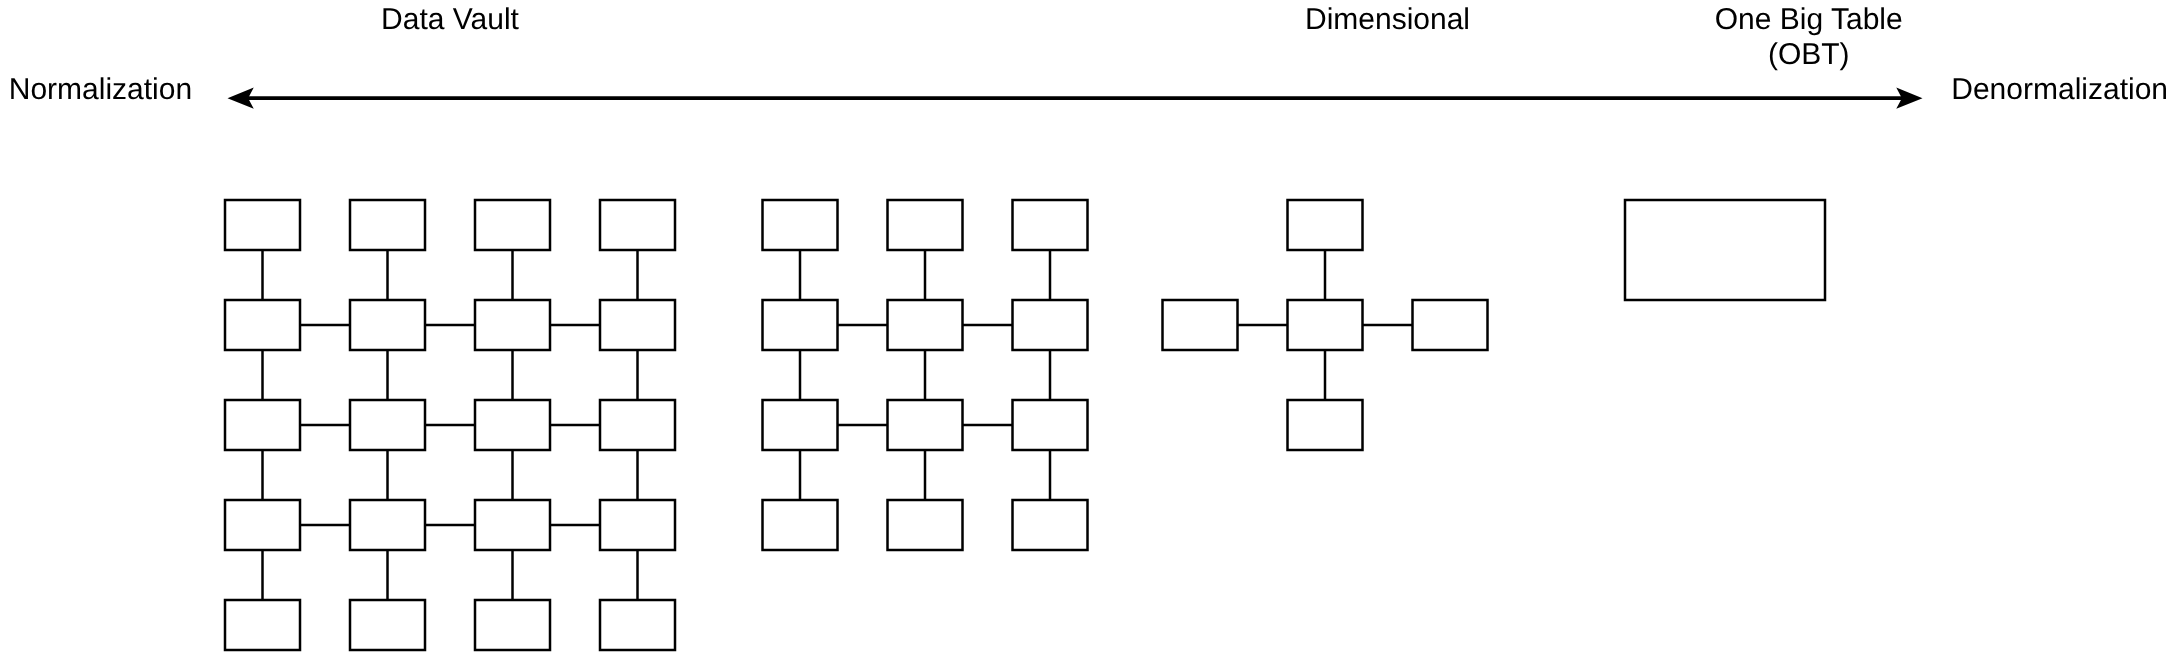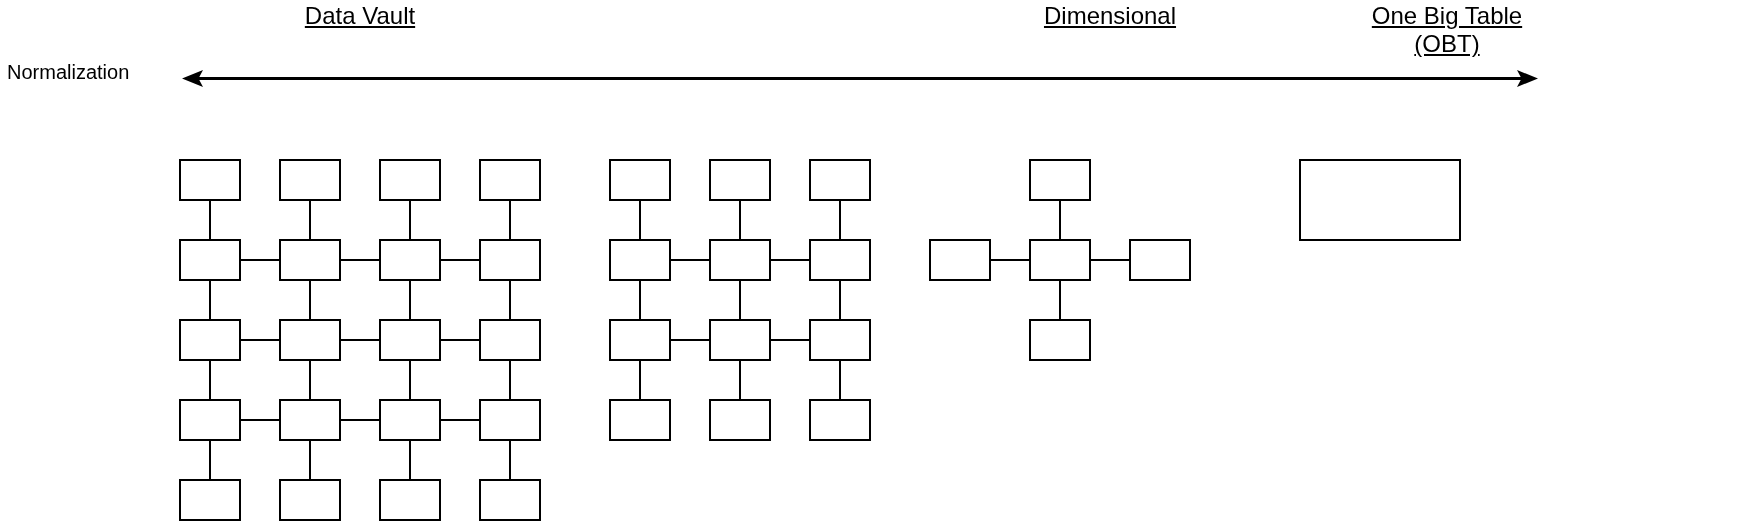--- a/index.html
+++ b/index.html
@@ -1,41 +1,42 @@
 <!DOCTYPE html>
 <html><head>
 <meta charset="utf-8">
 <style>
   html,body{margin:0;padding:0;background:#ffffff;}
   .canvas{
     position:relative;width:1742px;height:524px;background:#ffffff;overflow:hidden;
     font-family:"Liberation Sans",sans-serif;color:#000000;
   }
   .axis-label{
-    position:absolute;top:60px;font-size:20px;line-height:24px;white-space:nowrap;
+    position:absolute;top:60px;font-size:24px;line-height:24px;white-space:nowrap;
   }
   #axis-left{left:7px;}
   #axis-right{left:1561px;}
   .cluster-label{
     position:absolute;top:2px;width:240px;text-align:center;
-    font-size:24px;line-height:28px;white-space:nowrap;text-decoration:underline;
+    font-size:24px;line-height:28px;white-space:nowrap;
   }
   #lbl-data-vault{left:240px;}
   #lbl-third-normal-form{left:622px;}
   #lbl-dimensional-modelling{left:990px;}
   #lbl-one-big-table{left:1327px;}
   svg#diagram{position:absolute;left:0;top:0;}
 </style>
 </head>
 <body>
 
 <div class="canvas">
 
   <div id="axis-left" class="axis-label">Normalization</div>
 
+  <div id="axis-right" class="axis-label">Denormalization</div>
 
   <div id="lbl-data-vault" class="cluster-label">
     <div>Data Vault</div>
   </div>
 
 
   <div id="lbl-dimensional-modelling" class="cluster-label">
     <div>Dimensional</div>
   </div>
 

